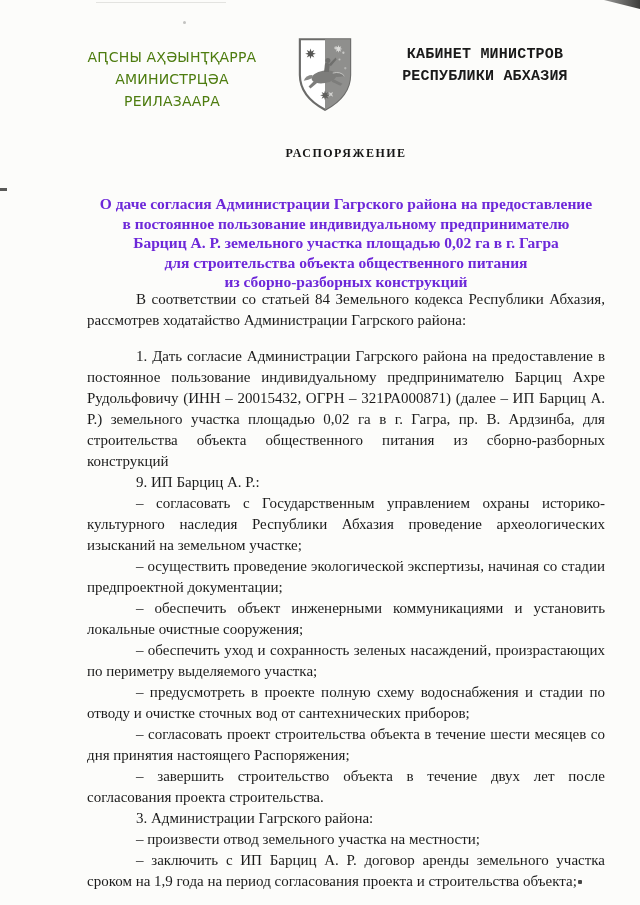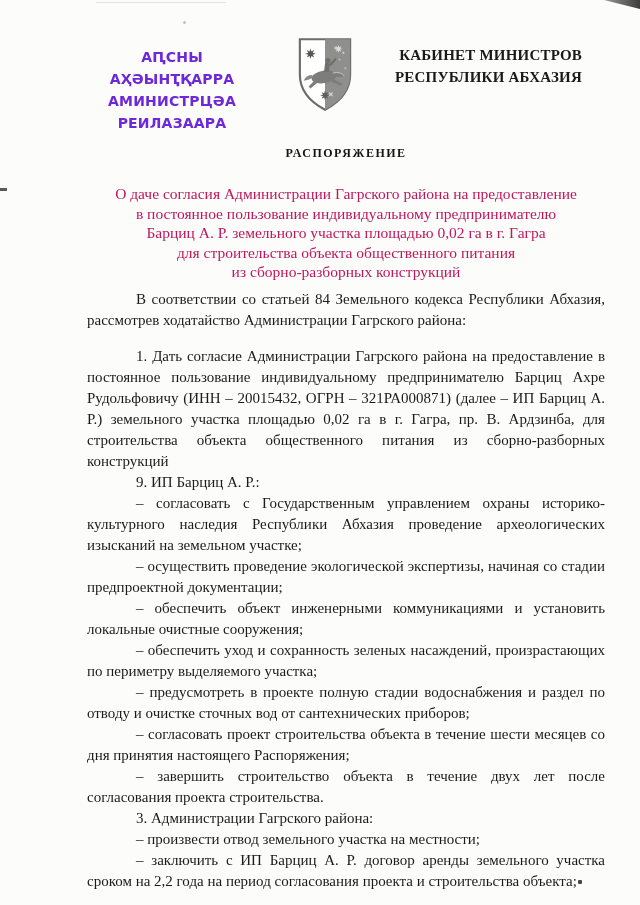--- a/index.html
+++ b/index.html
@@ -10,41 +10,41 @@
     background:#fcfcfa;
     overflow:hidden;
     font-family:"Liberation Serif","DejaVu Serif",serif;
     color:#1b1b1b;
   }
   
   .hdr-left{
     position:absolute;left:78px;top:46px;width:188px;
     text-align:center;
     font-family:"DejaVu Sans","Liberation Sans",sans-serif;
-    font-weight:bold;font-size:14px;line-height:22px;
-    letter-spacing:.2px;color:#6d28d9;
+    font-weight:normal;font-size:14px;line-height:22px;
+    letter-spacing:.2px;color:#4d7c0f;
   }
   .hdr-right{
     position:absolute;left:388px;top:44px;width:194px;
-    text-align:right;
-    font-family:Liberation Serif, serif;
+    text-align:center;
+    font-family:Liberation Mono, monospace;
     font-weight:bold;font-size:15px;line-height:22px;
     letter-spacing:.2px;color:#1a1a1a;
   }
   .emblem{position:absolute;left:296px;top:36px;width:58px;height:78px;}
   
   .doc-title{
     position:absolute;left:87px;top:146px;width:518px;
     text-align:center;font-weight:bold;font-size:12px;
     letter-spacing:1.5px;color:#151515;
   }
   .subject{
-    position:absolute;left:77px;top:184px;width:538px;
-    text-align:center;font-weight:normal;font-size:15.5px;line-height:19.5px;
-    color:#be185d;
+    position:absolute;left:77px;top:194px;width:538px;
+    text-align:center;font-weight:bold;font-size:15.5px;line-height:19.5px;
+    color:#6d28d9;
   }
   
   .body-text{
     position:absolute;left:87px;top:289px;width:518px;
     font-size:15px;line-height:21px;
     text-align:justify;
   }
   .body-text p{margin:0;text-indent:49px;}
   .body-text p.gap-after{margin-bottom:15px;}
   
@@ -143,21 +143,21 @@
   </div>
 
   <div class="body-text">
     <p class="gap-after">В соответствии со статьей 84 Земельного кодекса Республики Абхазия, рассмотрев ходатайство Администрации Гагрского района:</p>
     <p>1. Дать согласие Администрации Гагрского района на предоставление в постоянное пользование индивидуальному предпринимателю Барциц Ахре Рудольфовичу (ИНН – 20015432, ОГРН – 321РА000871) (далее – ИП Барциц А. Р.) земельного участка площадью 0,02 га в г. Гагра, пр. В. Ардзинба, для строительства объекта общественного питания из сборно-разборных конструкций</p>
     <p>9. ИП Барциц А. Р.:</p>
     <p>– согласовать с Государственным управлением охраны историко-культурного наследия Республики Абхазия проведение археологических изысканий на земельном участке;</p>
     <p>– осуществить проведение экологической экспертизы, начиная со стадии предпроектной документации;</p>
     <p>– обеспечить объект инженерными коммуникациями и установить локальные очистные сооружения;</p>
     <p>– обеспечить уход и сохранность зеленых насаждений, произрастающих по периметру выделяемого участка;</p>
-    <p>– предусмотреть в проекте полную стадии водоснабжения и раздел по отводу и очистке сточных вод от сантехнических приборов;</p>
+    <p>– предусмотреть в проекте полную схему водоснабжения и стадии по отводу и очистке сточных вод от сантехнических приборов;</p>
     <p>– согласовать проект строительства объекта в течение шести месяцев со дня принятия настоящего Распоряжения;</p>
     <p>– завершить строительство объекта в течение двух лет после согласования проекта строительства.</p>
     <p>3. Администрации Гагрского района:</p>
     <p>– произвести отвод земельного участка на местности;</p>
-    <p>– заключить с ИП Барциц А. Р. договор аренды земельного участка сроком на 2,2 года на период согласования проекта и строительства объекта;</p>
+    <p>– заключить с ИП Барциц А. Р. договор аренды земельного участка сроком на 1,9 года на период согласования проекта и строительства объекта;</p>
   </div>
 
 </div>
 
 </body></html>

